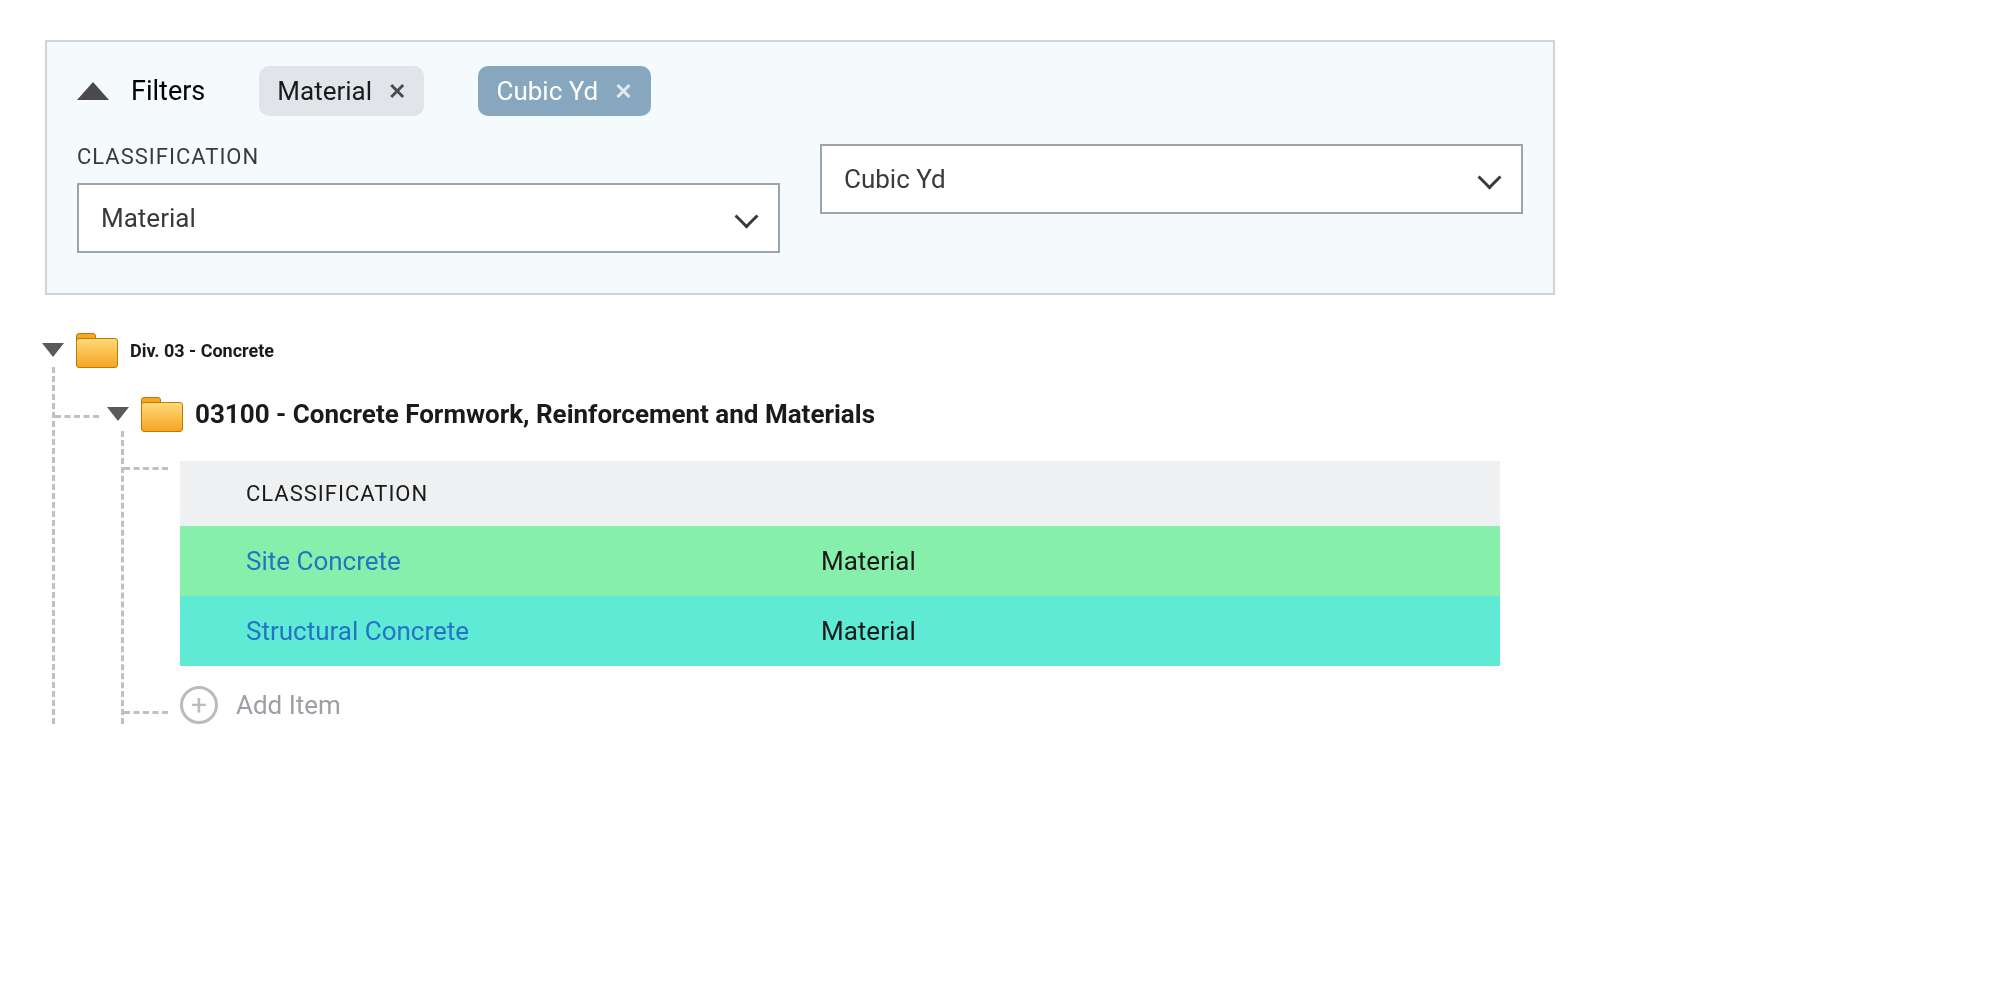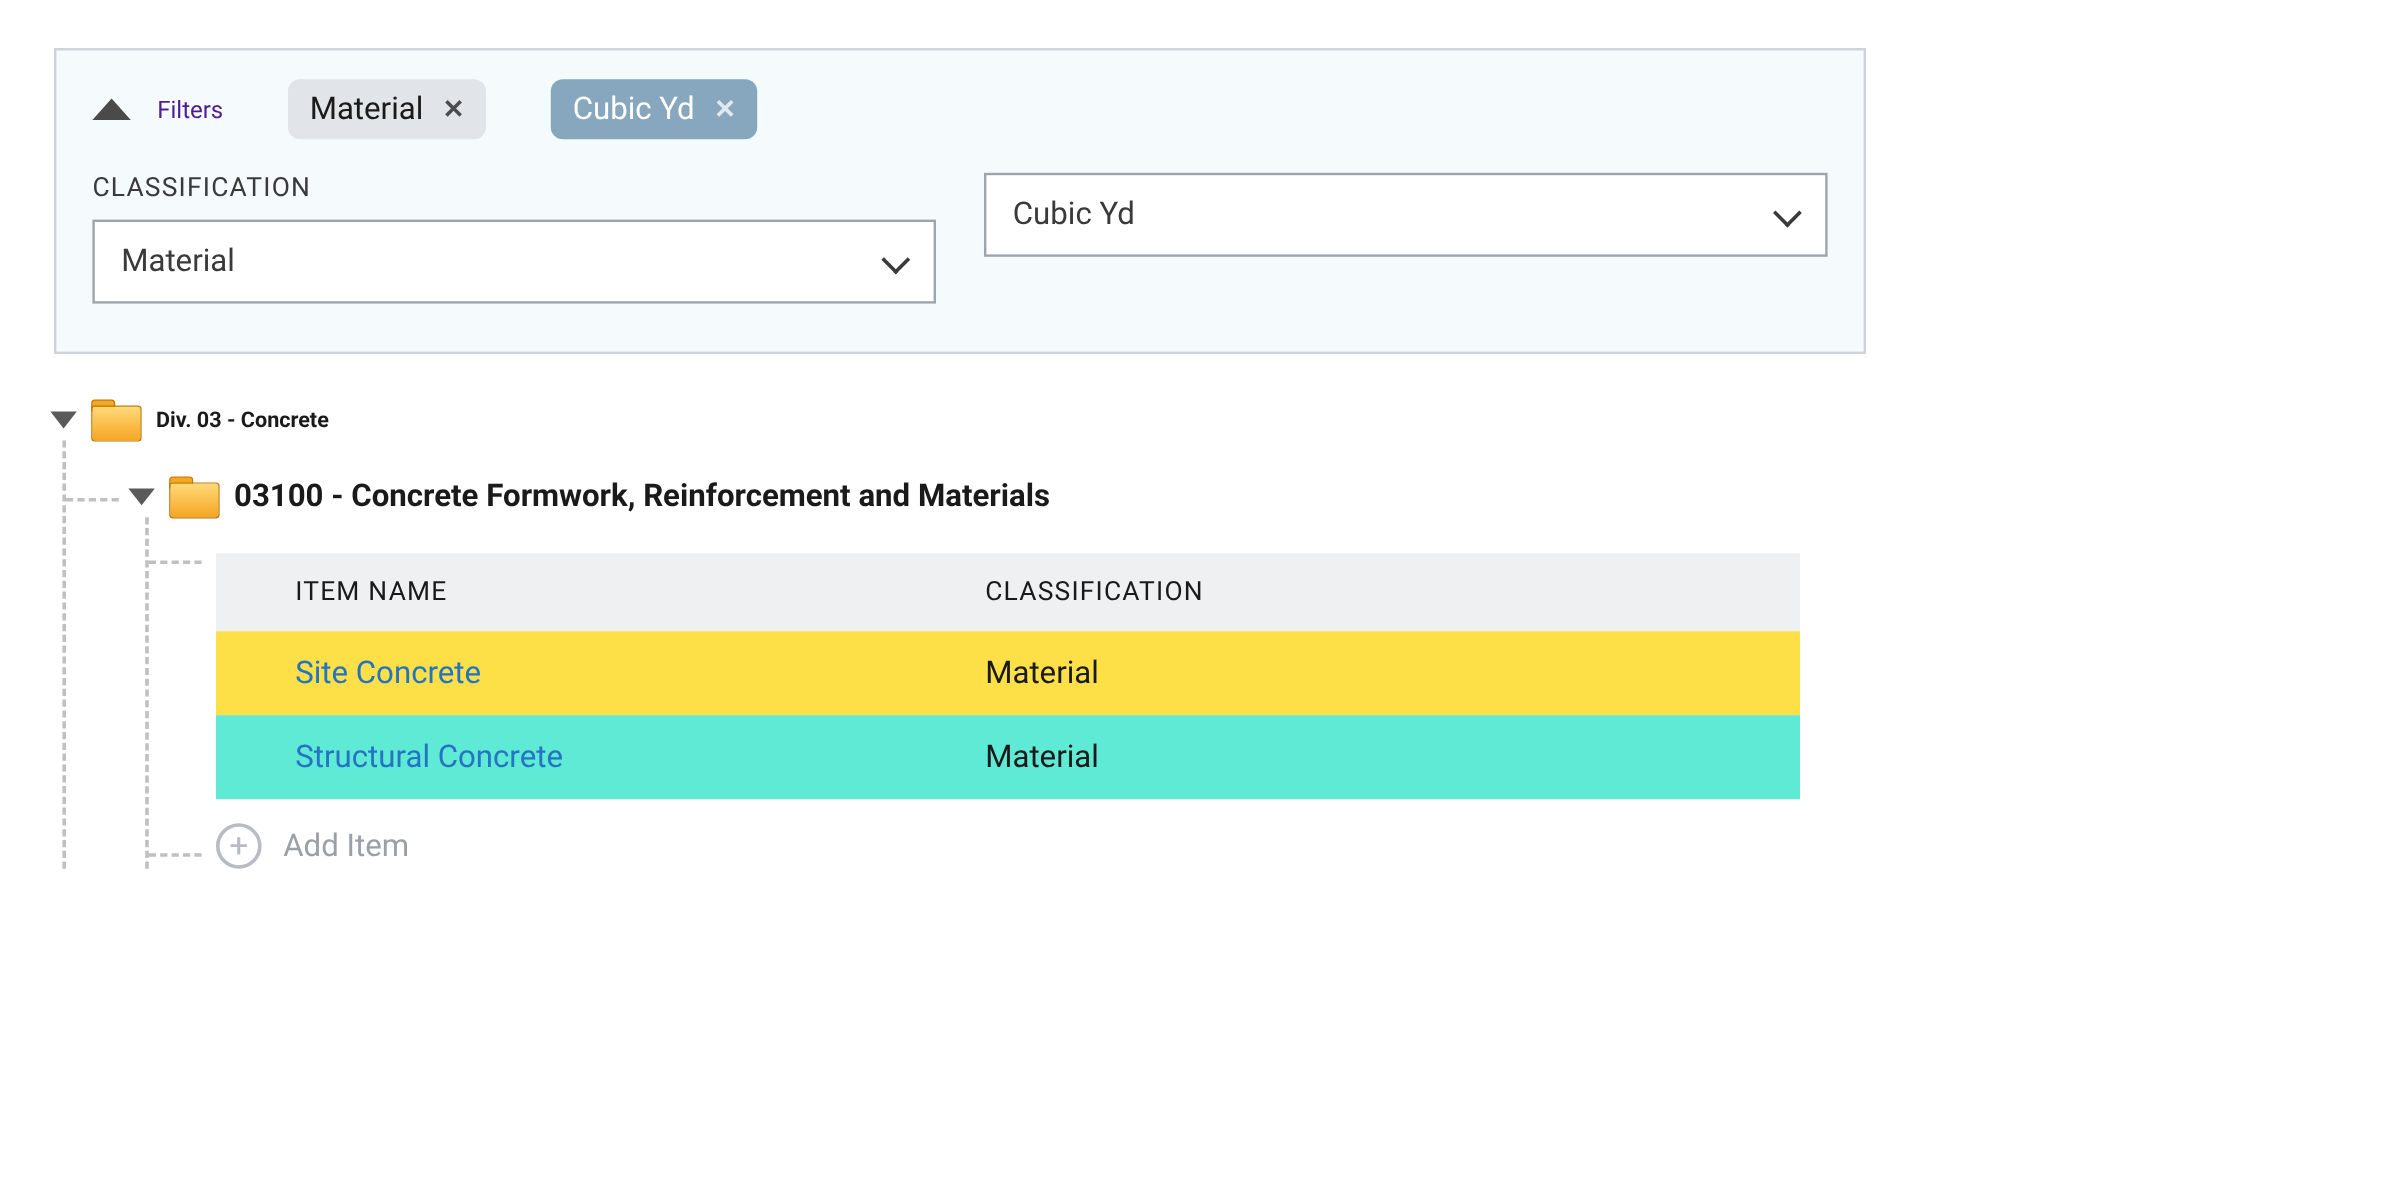--- a/index.html
+++ b/index.html
@@ -29,22 +29,22 @@
 }
 .collapse-caret {
   width: 0;
   height: 0;
   border-left: 16px solid transparent;
   border-right: 16px solid transparent;
   border-bottom: 18px solid #4a4a4a;
   cursor: pointer;
 }
 .filters-label {
-  color: #4c1d95;
-  font-size: 20px;
+  color: #000000;
+  font-size: 27px;
   font-weight: 400;
   cursor: pointer;
 }
 .filter-chip {
   display: inline-flex;
   align-items: center;
   gap: 16px;
   padding: 10px 18px;
   border-radius: 10px;
   font-size: 26px;
@@ -194,21 +194,21 @@
   letter-spacing: 1px;
   color: #1a1a1a;
 }
 .col-name { width: 575px; }
 .col-class { flex: 1; }
 .items-row {
   display: flex;
   padding: 20px 0 20px 66px;
   font-size: 26px;
 }
-.row-alt { background: #fde047; }
+.row-alt { background: #86efac; }
 .row-plain { background: #5eead4; }
 .item-link { color: #2574c4; cursor: pointer; }
 .item-text { color: #1a1a1a; }
 
 .add-item-row {
   display: flex;
   align-items: center;
   gap: 18px;
   color: #9aa0a6;
   font-size: 26px;
@@ -276,21 +276,20 @@
     <div class="subtree-row">
       <div class="tree-caret"></div>
       <div class="folder-icon"></div>
       <span>03100 - Concrete Formwork, Reinforcement and Materials</span>
     </div>
 
     <div class="subtree2">
       <div class="hconnector" style="top:36px;"></div>
       <div class="items-table">
         <div class="items-header">
-          <div class="col-name">ITEM NAME</div>
           <div class="col-class">CLASSIFICATION</div>
         </div>
         <div class="items-row row-alt">
           <div class="col-name item-link">Site Concrete</div>
           <div class="col-class item-text">Material</div>
         </div>
         <div class="items-row row-plain">
           <div class="col-name item-link">Structural Concrete</div>
           <div class="col-class item-text">Material</div>
         </div>

